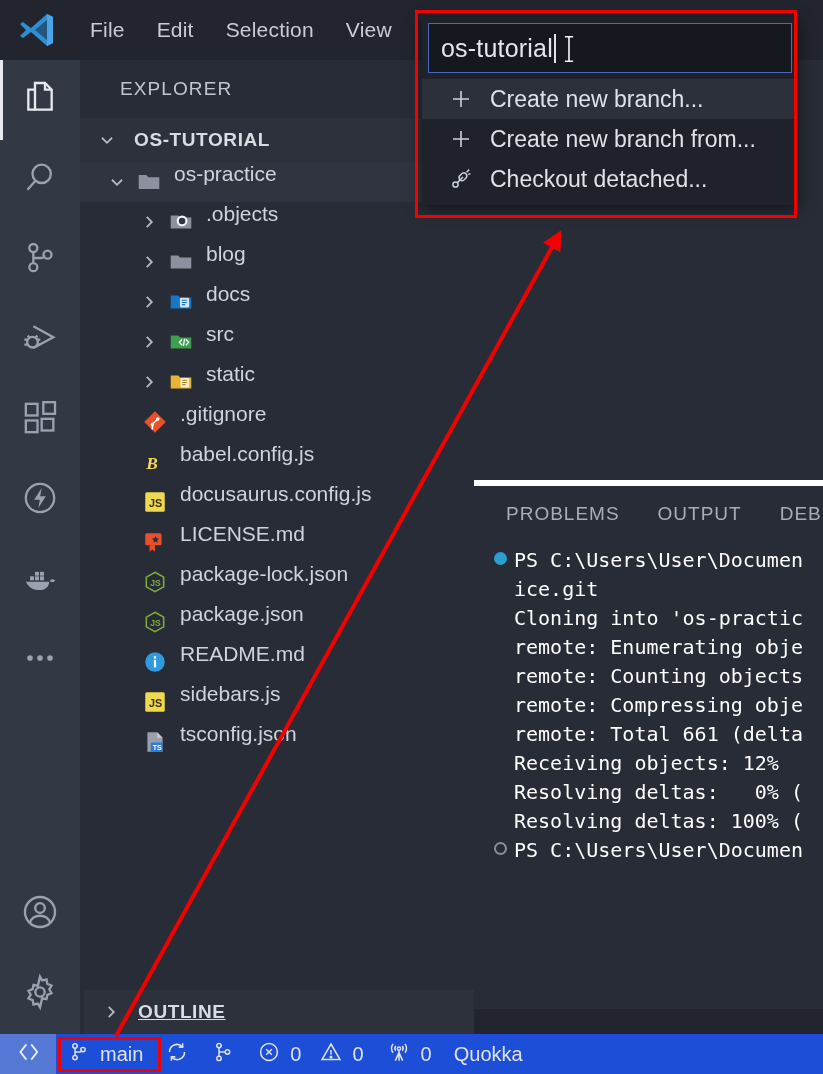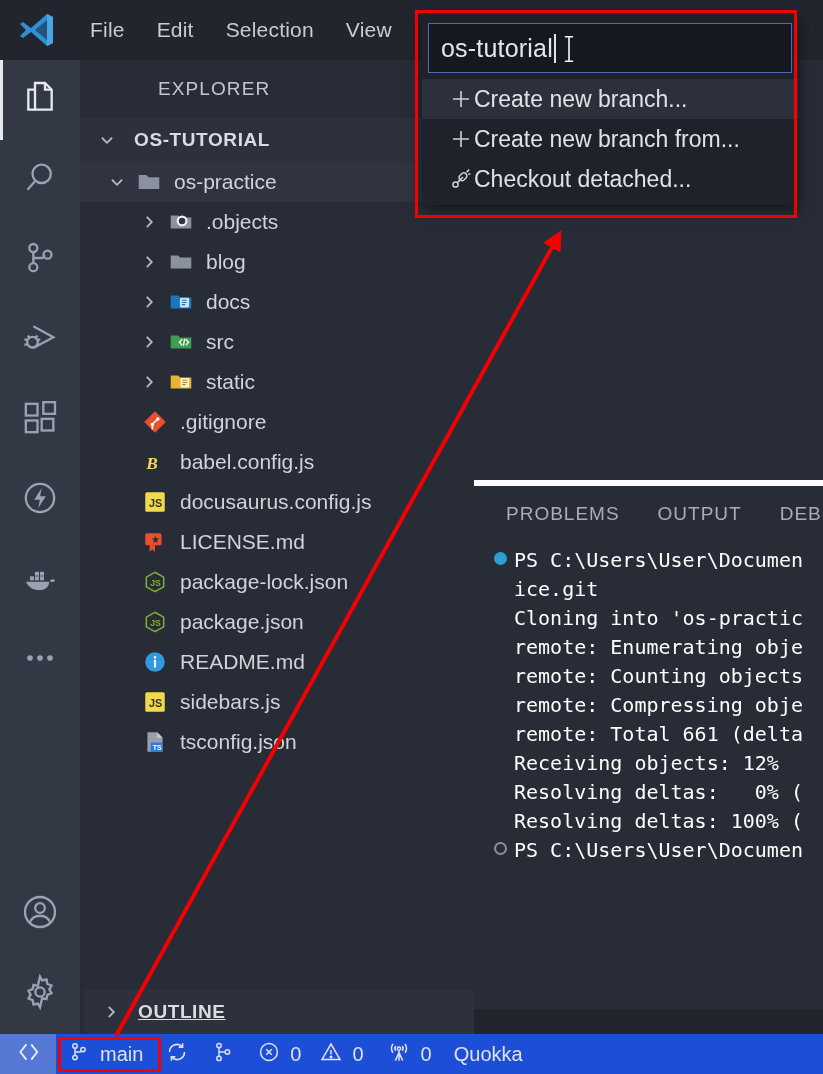--- a/index.html
+++ b/index.html
@@ -49,29 +49,29 @@
   .act-spacer { flex: 1 1 auto; }
 
   
   .sidebar {
     position: absolute; left: 80px; top: 60px; width: 394px; height: 974px;
     background: #282c36;
     overflow: hidden;
   }
   .sidebar-title {
     height: 58px; display: flex; align-items: center;
-    padding-left: 40px; color: #c2c6cf; font-size: 19px; letter-spacing: 1.1px; margin-left: 38px;
+    padding-left: 40px; color: #c2c6cf; font-size: 19px; letter-spacing: 1.1px;
   }
   .section-header {
     height: 44px; display: flex; align-items: center; gap: 10px;
     padding-left: 10px; background: #2d313c;
     color: #d9dce3; font-size: 19px; font-weight: bold; letter-spacing: .6px;
   }
   .row {
-    height: 40px; display: flex; align-items: center;
+    height: 40px; display: flex; 
     color: #cfd3da; font-size: 21px; white-space: nowrap;
   }
   .row.selected { background: #2f3440; }
   .twisty { width: 34px; flex:0 0 34px; display:flex; align-items:center; justify-content:center; color:#b3b8c2; }
   .fileicon { width: 30px; flex: 0 0 30px; display:flex; align-items:center; justify-content:center; margin-right: 10px;}
   .indent-1 { padding-left: 20px; }
   .indent-2 { padding-left: 52px; }
   .indent-2b { padding-left: 60px; }
   .outline-bar {
     position: absolute; left: 4px; bottom: 0; width: 394px; height: 44px;
@@ -122,21 +122,21 @@
   }
   .qp-inputwrap {
     margin: 6px; height: 50px; border: 1px solid #4a6bbd; background: #16181f;
     display: flex; align-items: center; padding-left: 12px; position: relative;
   }
   .qp-input-text { color: #e3e6ec; font-size: 25px; letter-spacing: .2px; }
   .qp-caret { width: 2px; height: 29px; background: #dfe2e8; margin-left: 1px; }
   .qp-cursor { position: absolute; left: 131px; top: 10px; color: #f2f4f8; }
   .qp-list { padding-bottom: 6px; }
   .qp-row {
-    height: 40px; display: flex; align-items: center; 
+    height: 40px; display: flex; align-items: center; gap: 16px;
     padding-left: 26px; color: #dfe2e8; font-size: 23px; white-space: nowrap;
   }
   .qp-row.active { background: #2c303b; }
   .qp-icon { width: 26px; flex: 0 0 26px; display:flex; align-items:center; justify-content:center; color:#cdd1d9;}
 
   
   .anno { position: absolute; z-index: 60; pointer-events: none; }
   .anno-box-top { left: 415px; top: 10px; width: 382px; height: 208px; border: 3px solid #f40000; }
   .anno-box-status { left: 58px; top: 1037px; width: 103px; height: 35px; border: 3px solid #f40000; }
   .anno-arrow { left: 0; top: 0; width: 823px; height: 1074px; }

